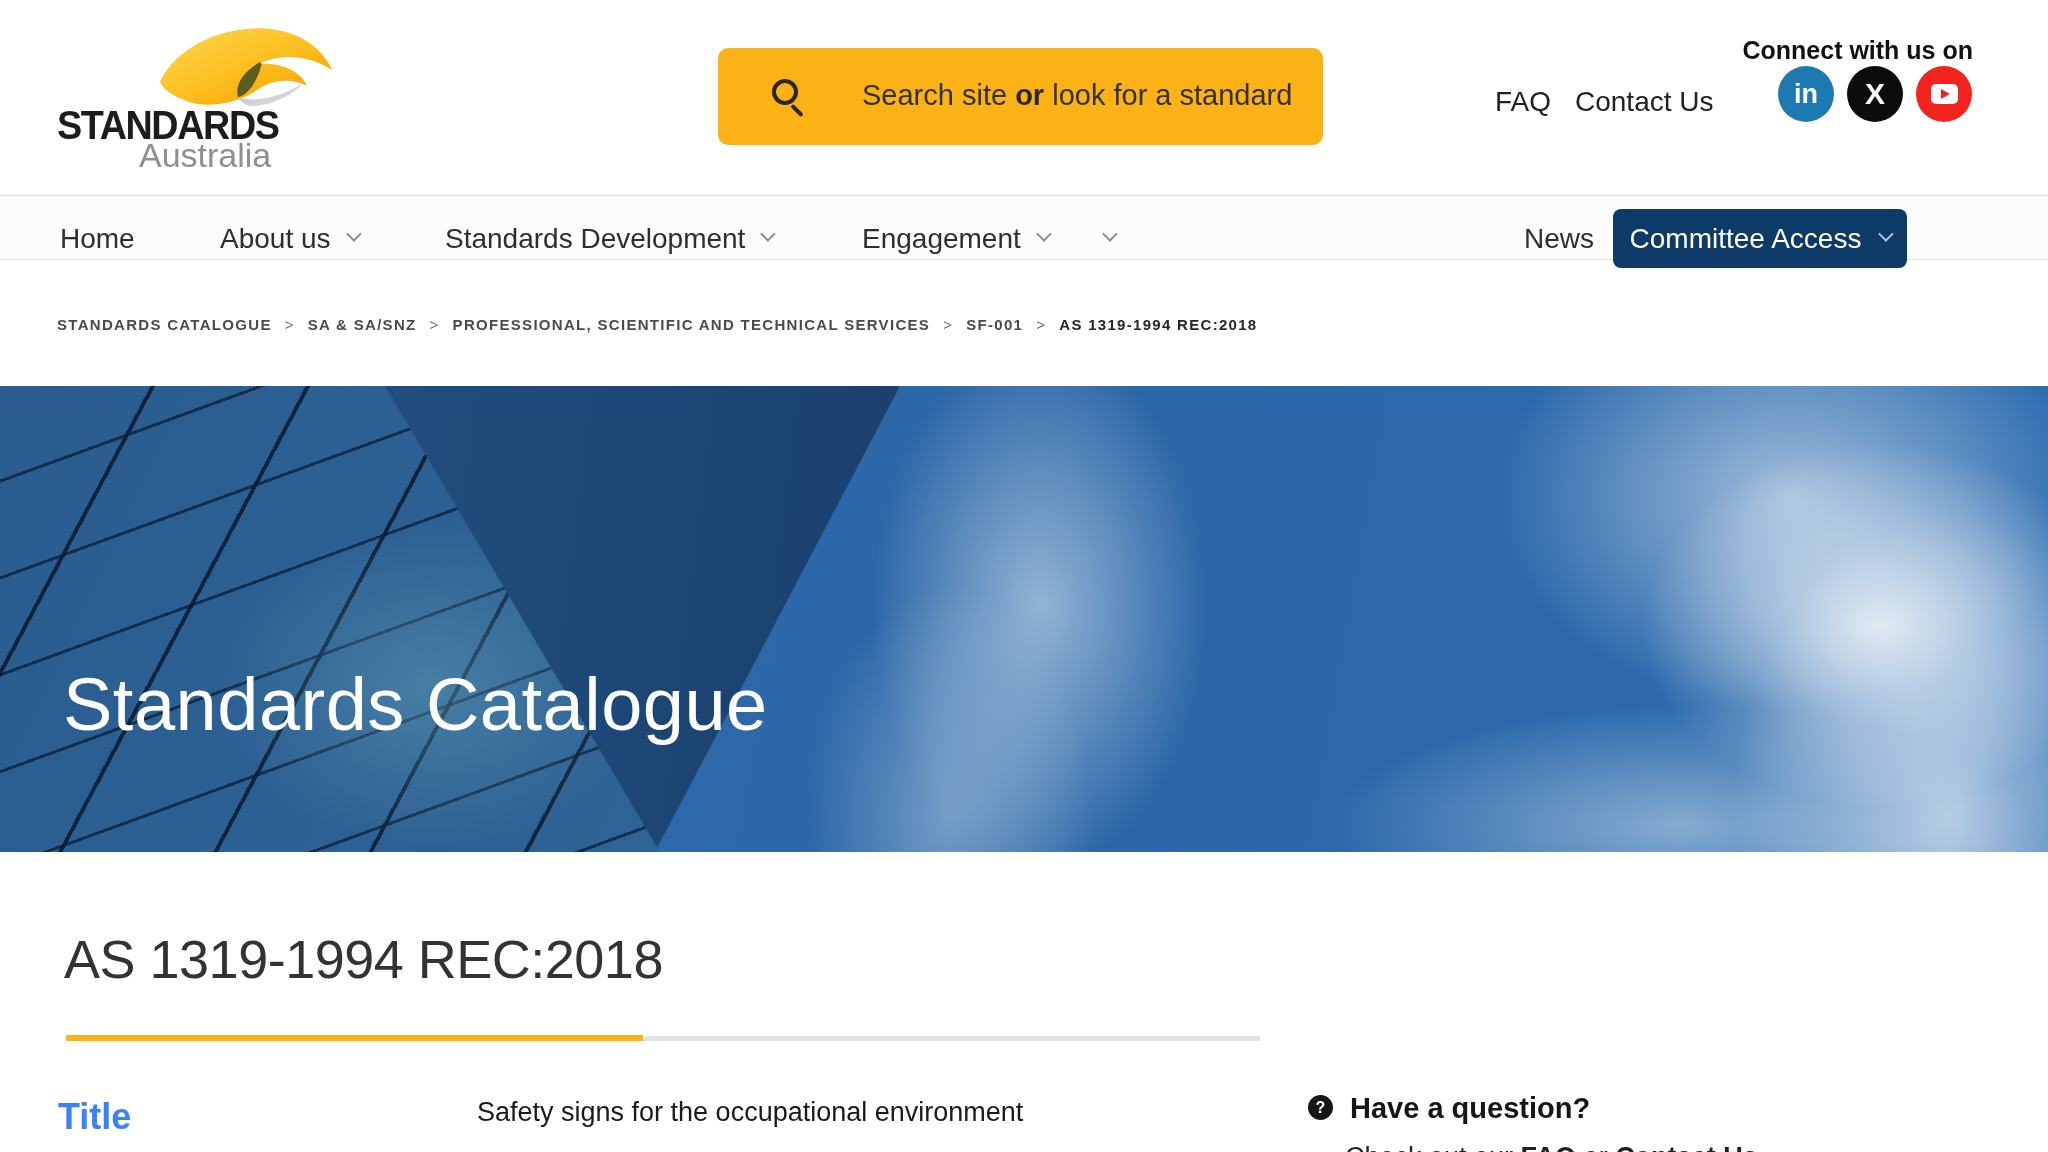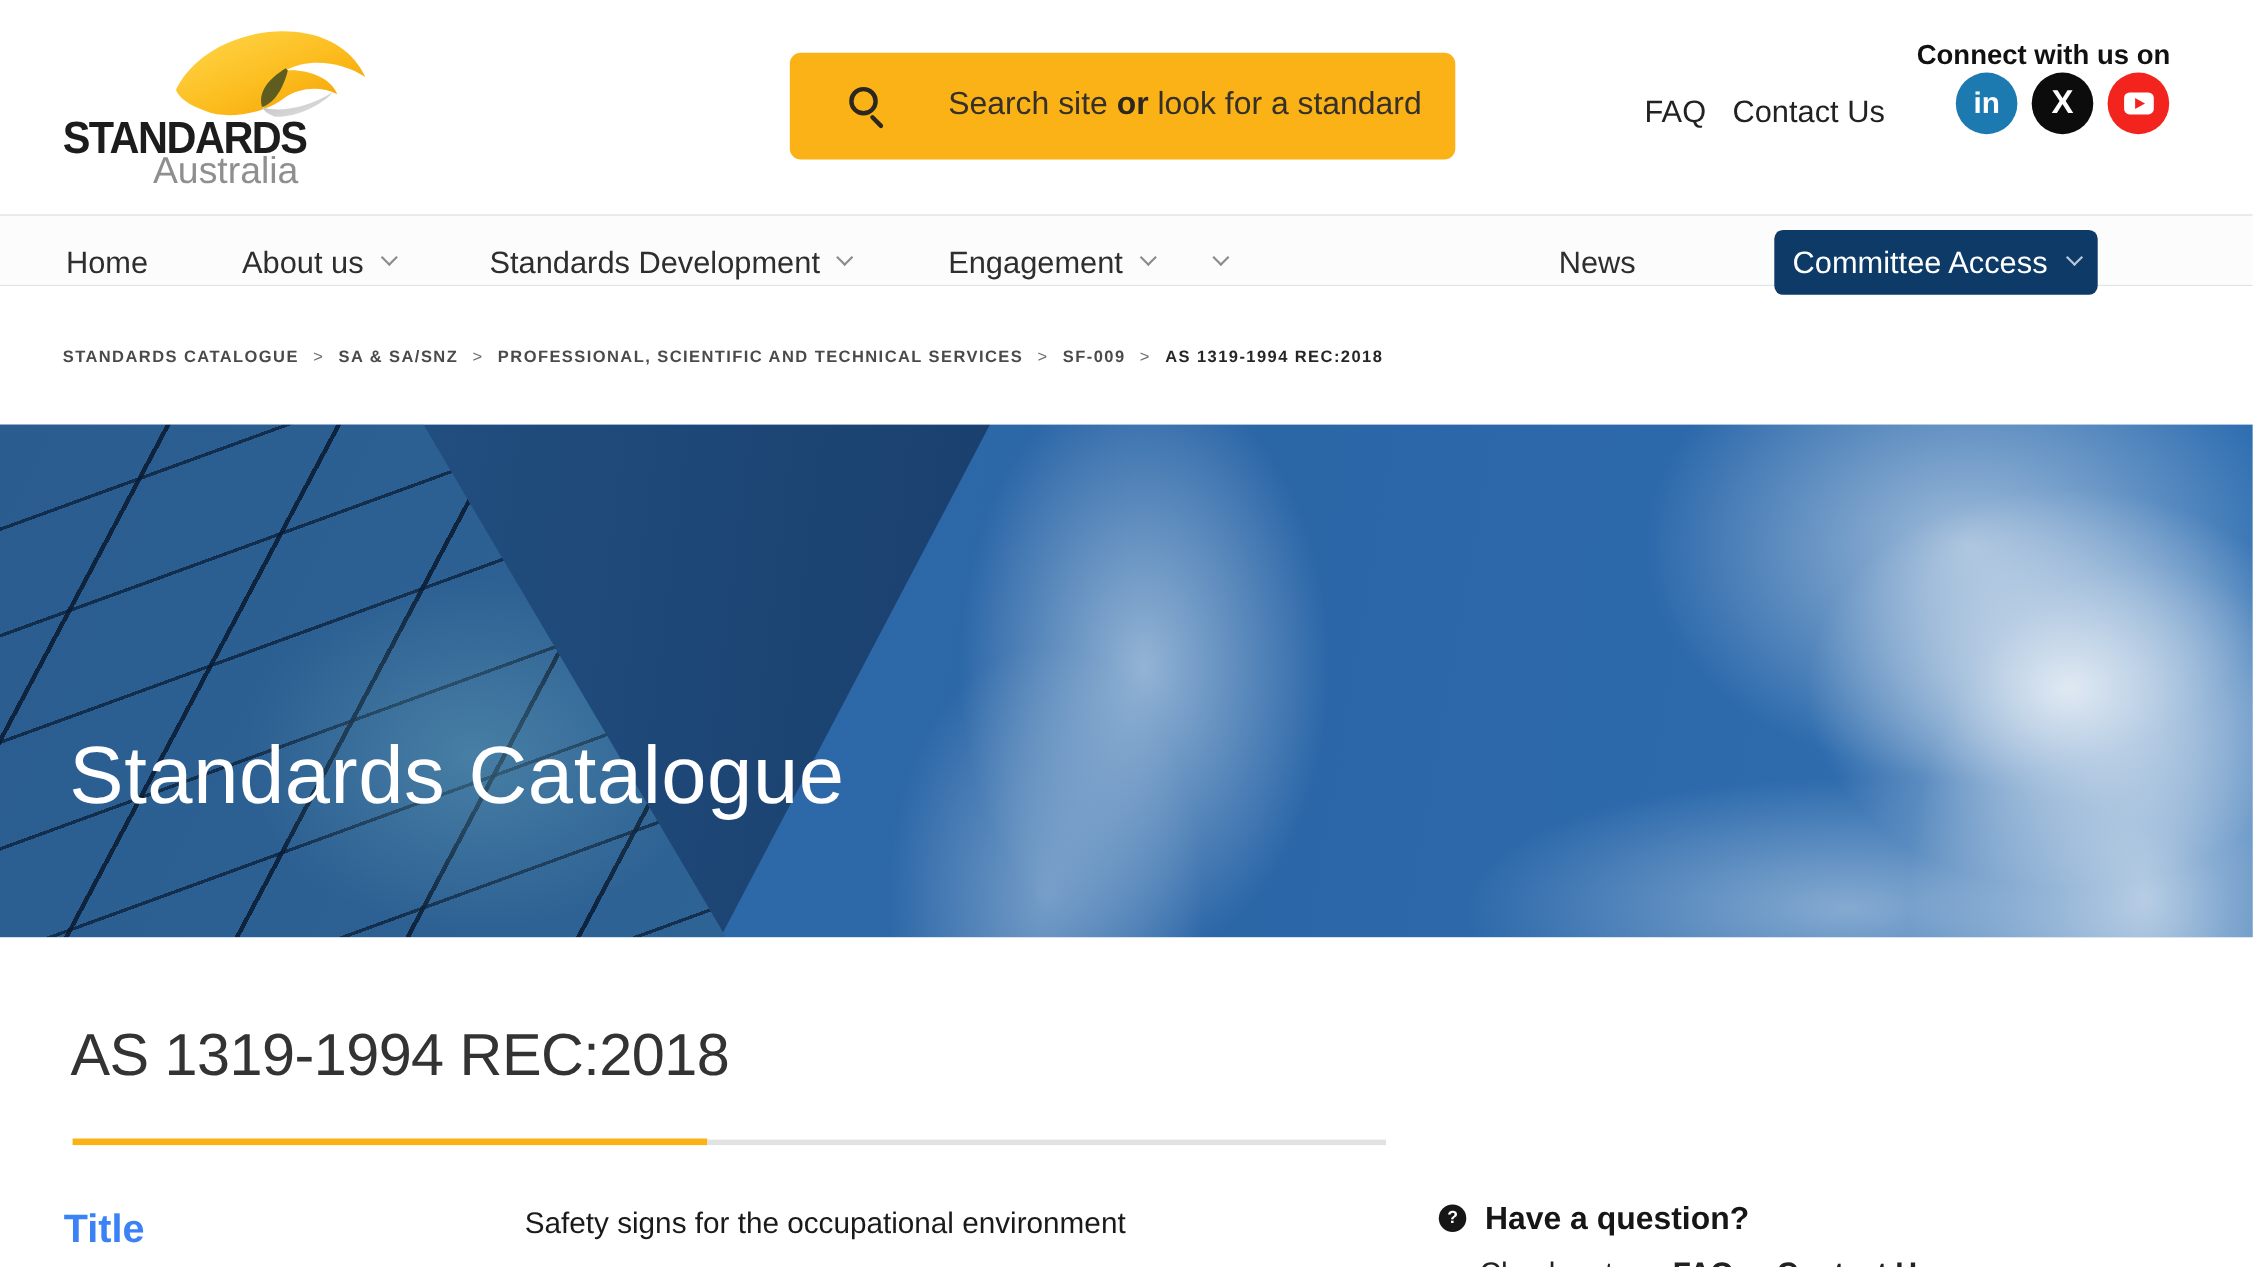--- a/index.html
+++ b/index.html
@@ -163,31 +163,31 @@
       <span>Standards Development</span>
       <span class="chev"></span>
     </div>
     <div class="nav-item" style="left:862px">
       <span>Engagement</span>
       <span class="chev"></span>
     </div>
     <div class="nav-item" style="left:1087px">
       <span class="chev"></span>
     </div>
-    <div class="nav-item" style="left:1417px">
+    <div class="nav-item" style="left:1524px">
       <span>News</span>
     </div>
     <div class="nav-cta">
       <span>Committee Access</span>
       <span class="chev"></span>
     </div>
   </div>
 
   <div class="crumbs">
-    <span class="crumb">STANDARDS CATALOGUE</span><span class="crumb-sep">&gt;</span><span class="crumb">SA &amp; SA/SNZ</span><span class="crumb-sep">&gt;</span><span class="crumb">PROFESSIONAL, SCIENTIFIC AND TECHNICAL SERVICES</span><span class="crumb-sep">&gt;</span><span class="crumb">SF-009</span><span class="crumb-sep">&gt;</span><span class="crumb current">AS 1319-1994 REC:2018</span>
+    <span class="crumb">STANDARDS CATALOGUE</span><span class="crumb-sep">&gt;</span><span class="crumb">SA &amp; SA/SNZ</span><span class="crumb-sep">&gt;</span><span class="crumb">PROFESSIONAL, SCIENTIFIC AND TECHNICAL SERVICES</span><span class="crumb-sep">&gt;</span><span class="crumb">SF-001</span><span class="crumb-sep">&gt;</span><span class="crumb current">AS 1319-1994 REC:2018</span>
   </div>
 
   <div class="hero">
     <div class="bld-dark"></div>
     <div class="bld-grid"></div>
   </div>
   <div class="hero-title">Standards Catalogue</div>
 
   <div class="h1">AS 1319-1994 REC:2018</div>
   <div class="rule-y"></div>

